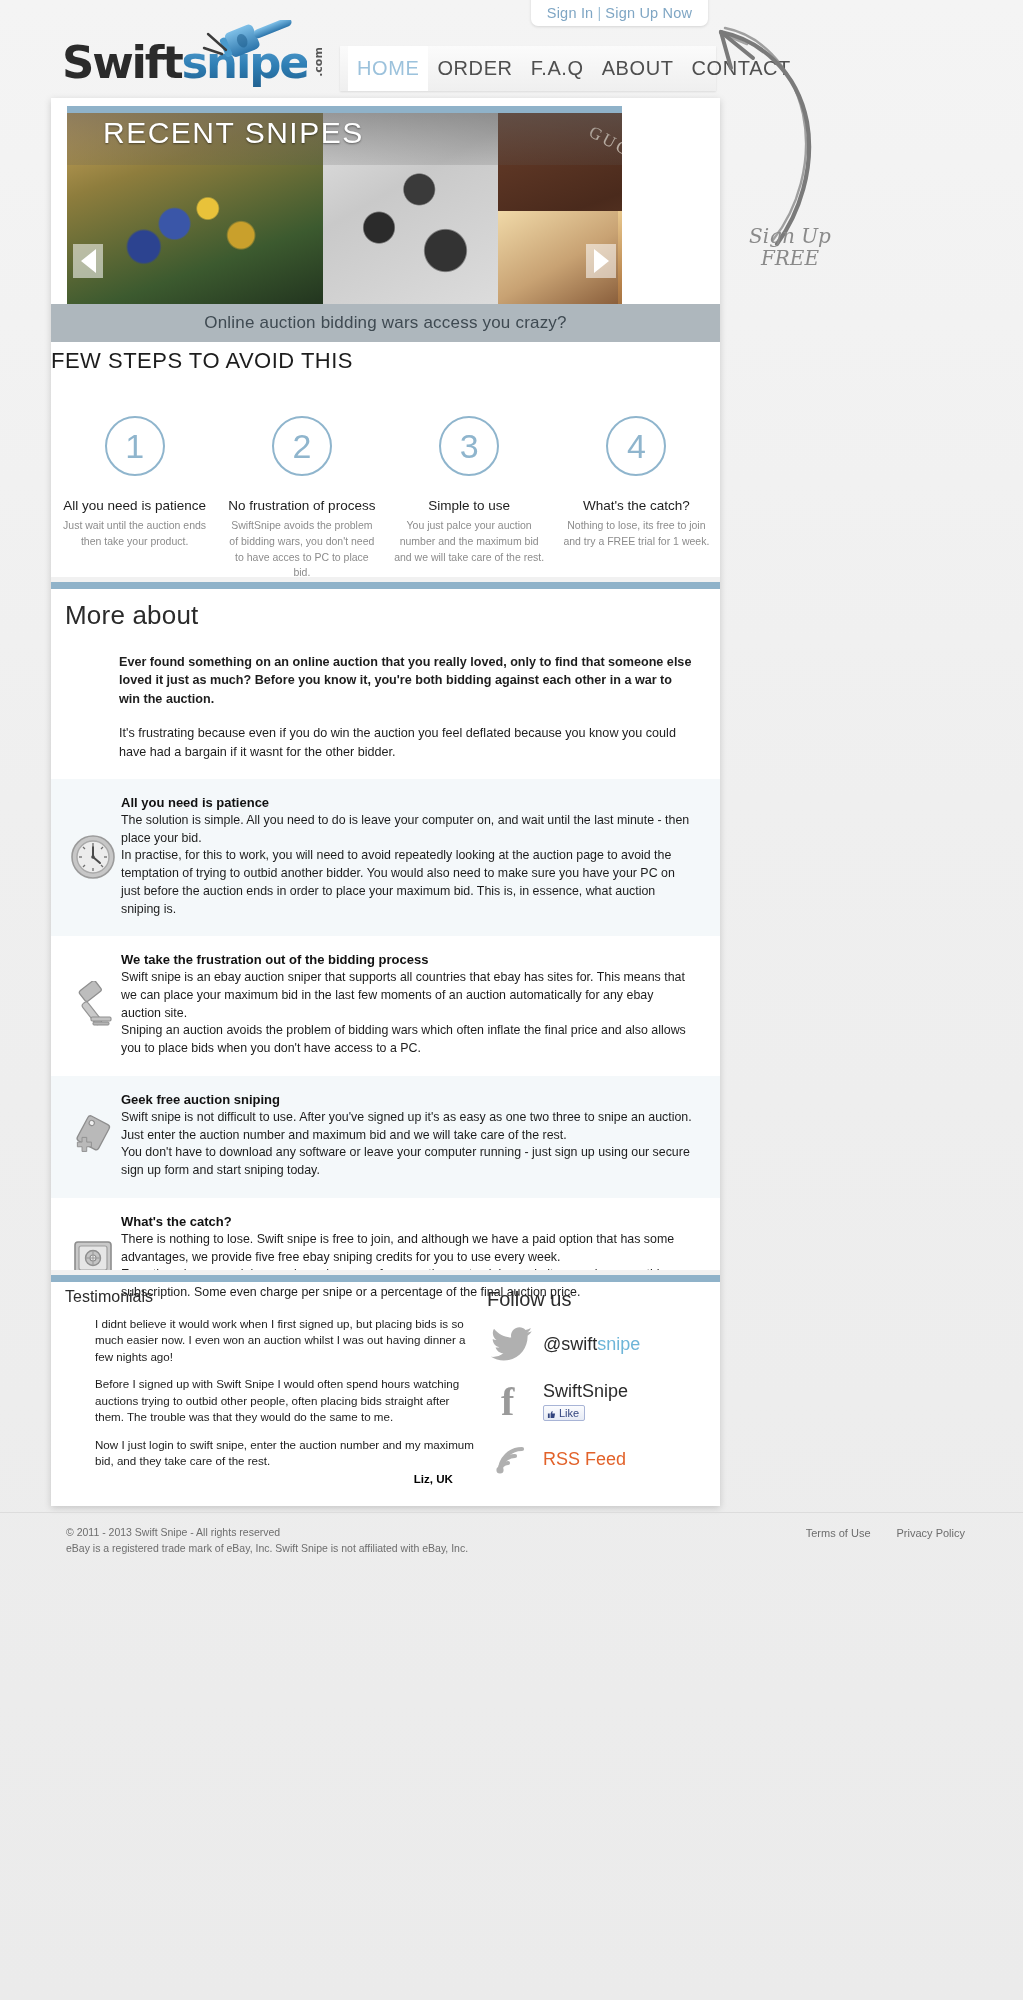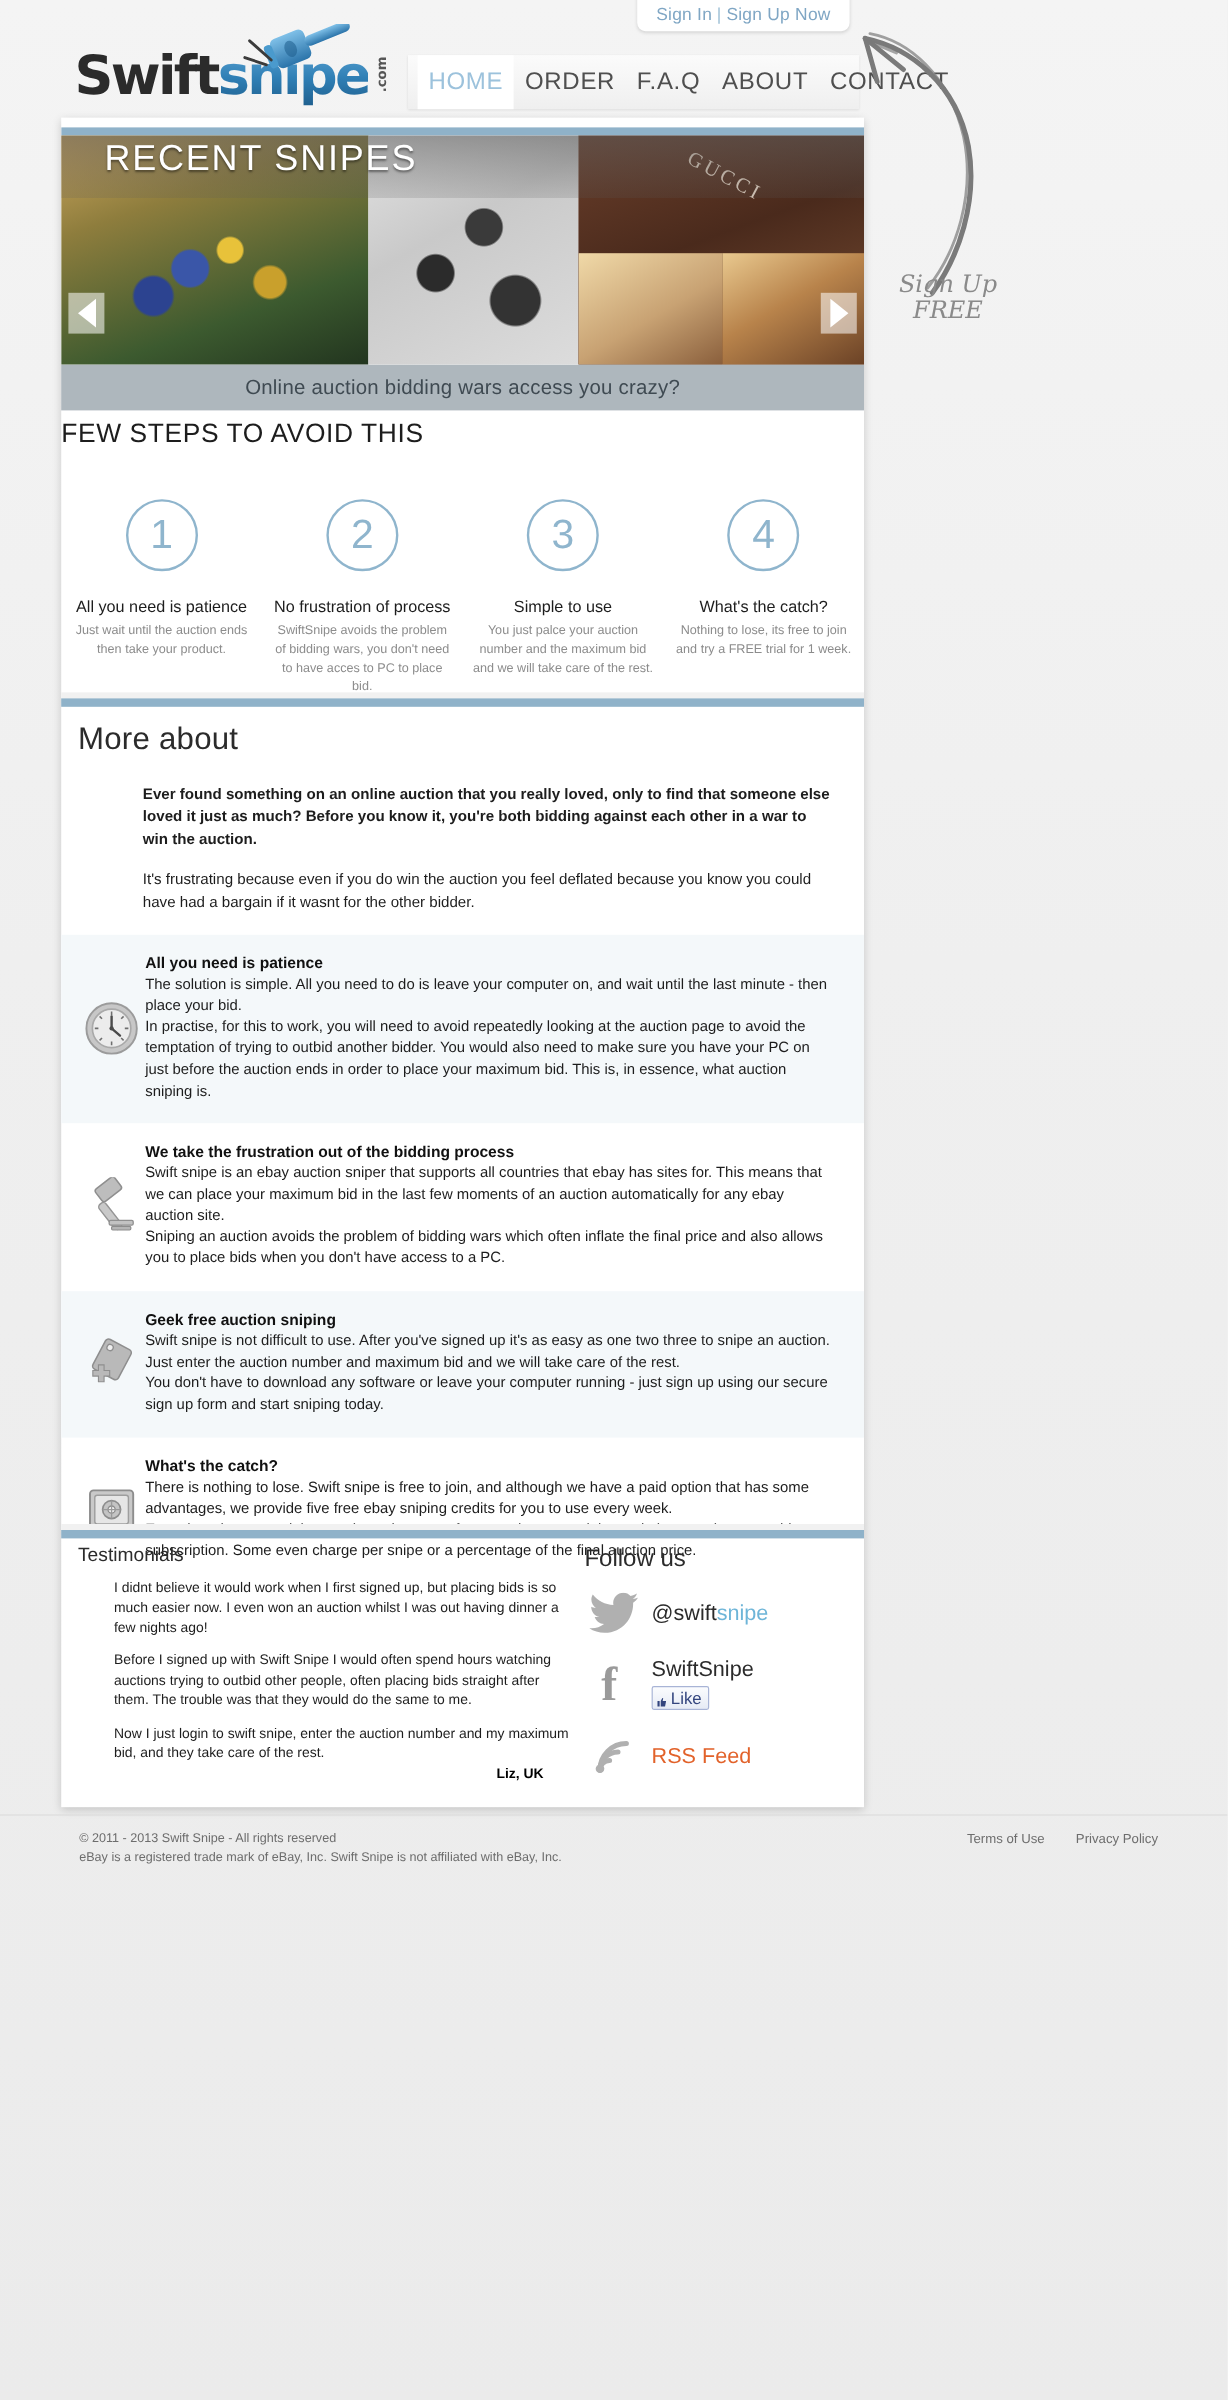--- a/index.html
+++ b/index.html
@@ -76,21 +76,21 @@
   }
 
   
   .card {
     position:absolute; left:51px; top:98px; width:669px; height:1408px;
     background:#ffffff;
     box-shadow:0 2px 7px rgba(0,0,0,.17);
   }
 
   
-  .slider { position:absolute; left:0; top:8px; width:669px; height:198px; overflow:hidden; }
+  .slider { position:absolute; left:16px; top:8px; width:555px; height:198px; overflow:hidden; }
   .slider-topbar { position:absolute; left:0; top:0; width:669px; height:7px; background:#8fb2c9; }
   .tiles { position:absolute; left:0; top:7px; width:669px; height:191px; display:flex; }
   .tile { position:relative; overflow:hidden; }
   .tile-a { width:256px; height:191px; background:
       radial-gradient(circle at 42% 58%, #3a56a8 0 8%, transparent 9%),
       radial-gradient(circle at 55% 50%, #e8c23a 0 6%, transparent 7%),
       radial-gradient(circle at 30% 70%, #2c4390 0 7%, transparent 8%),
       radial-gradient(circle at 68% 64%, #c9a02c 0 6%, transparent 7%),
       linear-gradient(160deg,#cfa85f 0%,#8e7d3d 30%,#3c5a2f 72%,#22351f 100%); }
   .tile-b { width:175px; height:191px; background:
@@ -181,21 +181,21 @@
 
   .follow { width:239px; padding-top:10px; }
   .follow h2 { font-size:20px; color:#2b2b2b; font-weight:300; margin-bottom:16px; padding-left:6px; }
   .follow-row { display:flex; align-items:center; gap:10px; margin-bottom:20px; padding-left:10px; }
   .follow-label { font-size:18px; color:#2b2b2b; font-weight:300; }
   .follow-label .accent { color:#6eb5d8; }
   .follow-label.rss { color:#e2622a; }
   .fb-stack { display:flex; flex-direction:column; gap:3px; }
   .like-btn {
     display:inline-flex; align-items:flex-end; gap:3px;
-    font-size:14px; color:#33457e; border:1px solid #a8b4d6;
+    font-size:11px; color:#33457e; border:1px solid #a8b4d6;
     background:linear-gradient(180deg,#fbfcfe,#e6ebf5);
     border-radius:2px; padding:1px 5px 1px 3px; width:max-content; cursor:pointer;
   }
 
   
   .footer {
     position:absolute; left:0; top:1512px; width:1023px; height:62px;
     border-top:1px solid #dcdcdc;
   }
   .foot-left { position:absolute; left:66px; top:12px; }

